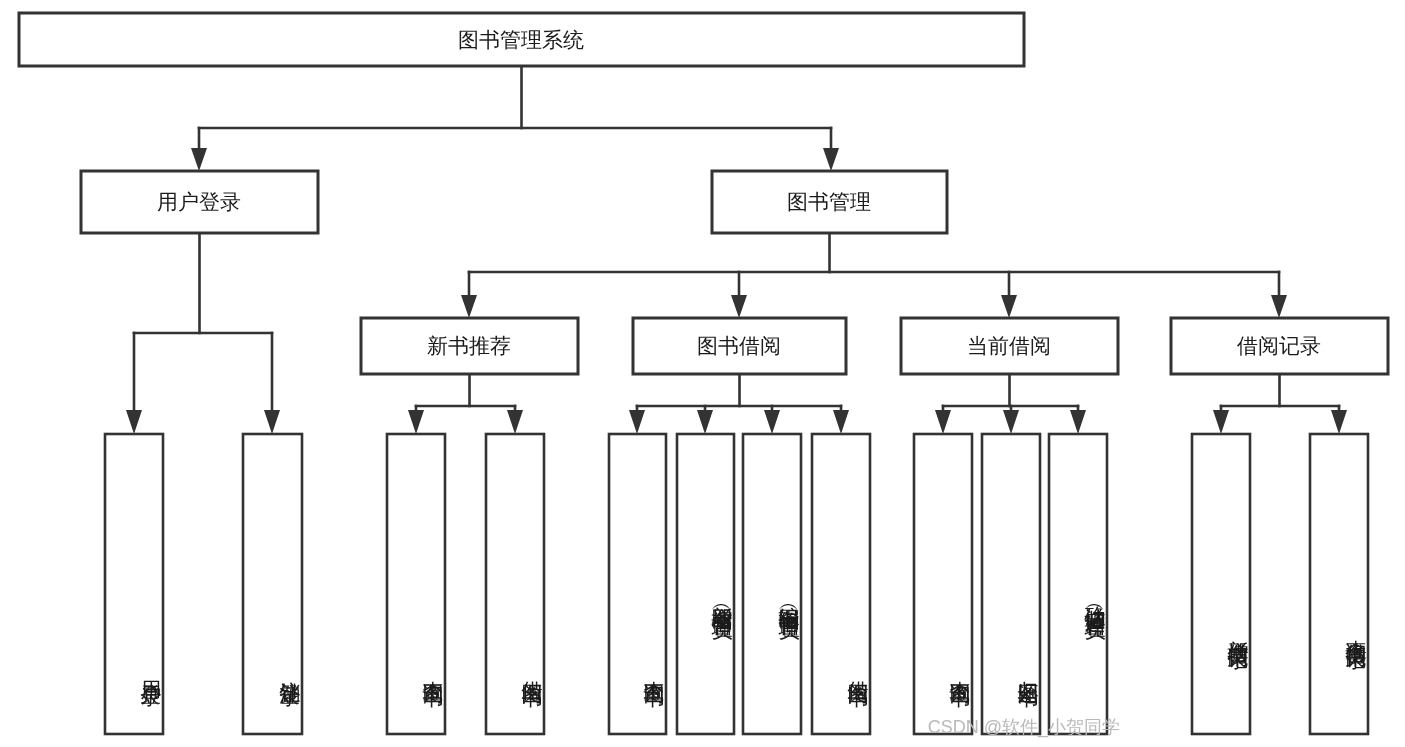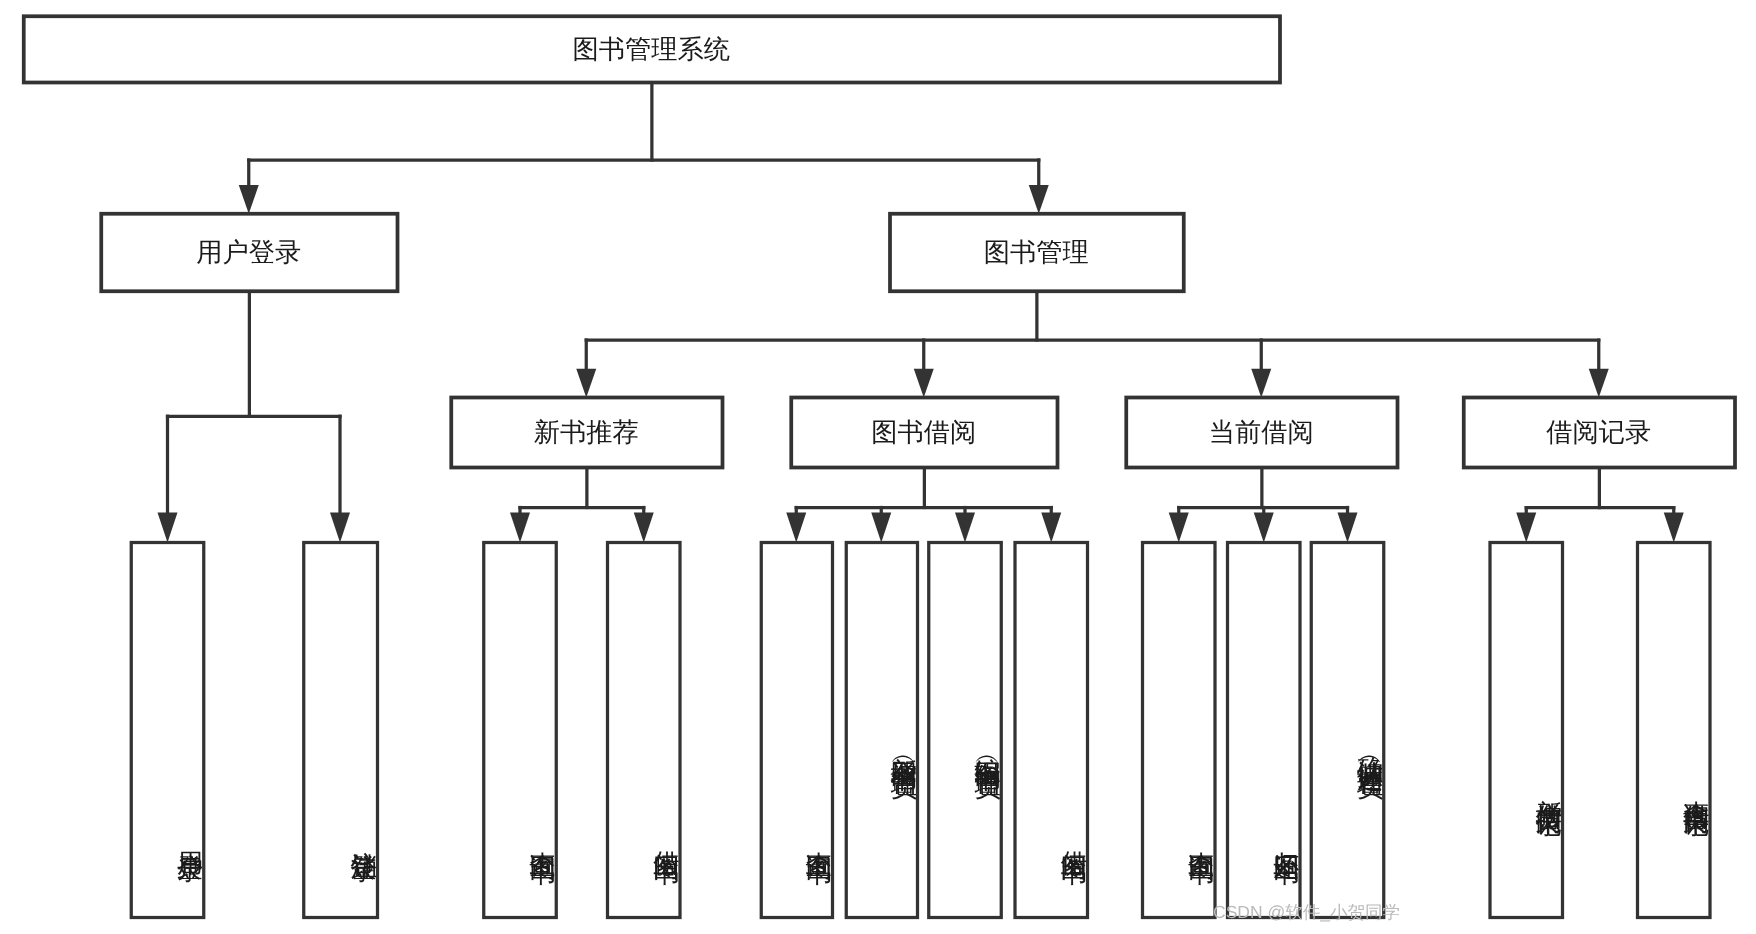--- a/index.html
+++ b/index.html
@@ -65,21 +65,21 @@
     color: #1b1b1b;
     letter-spacing: 2px;
     white-space: nowrap;
     pointer-events: none;
   }
   .watermark {
     position: absolute;
     right: 14px;
     bottom: 8px;
     font-family: "Liberation Sans", "DejaVu Sans", sans-serif;
-    font-size: 14px;
+    font-size: 18px;
     color: #b9b9b9;
     white-space: nowrap;
     margin-top: 41px;
   }
 </style>
 </head>
 <body>
 
 <div id="diagram-root">
   <svg class="diagram" viewBox="0 0 1405 747">

